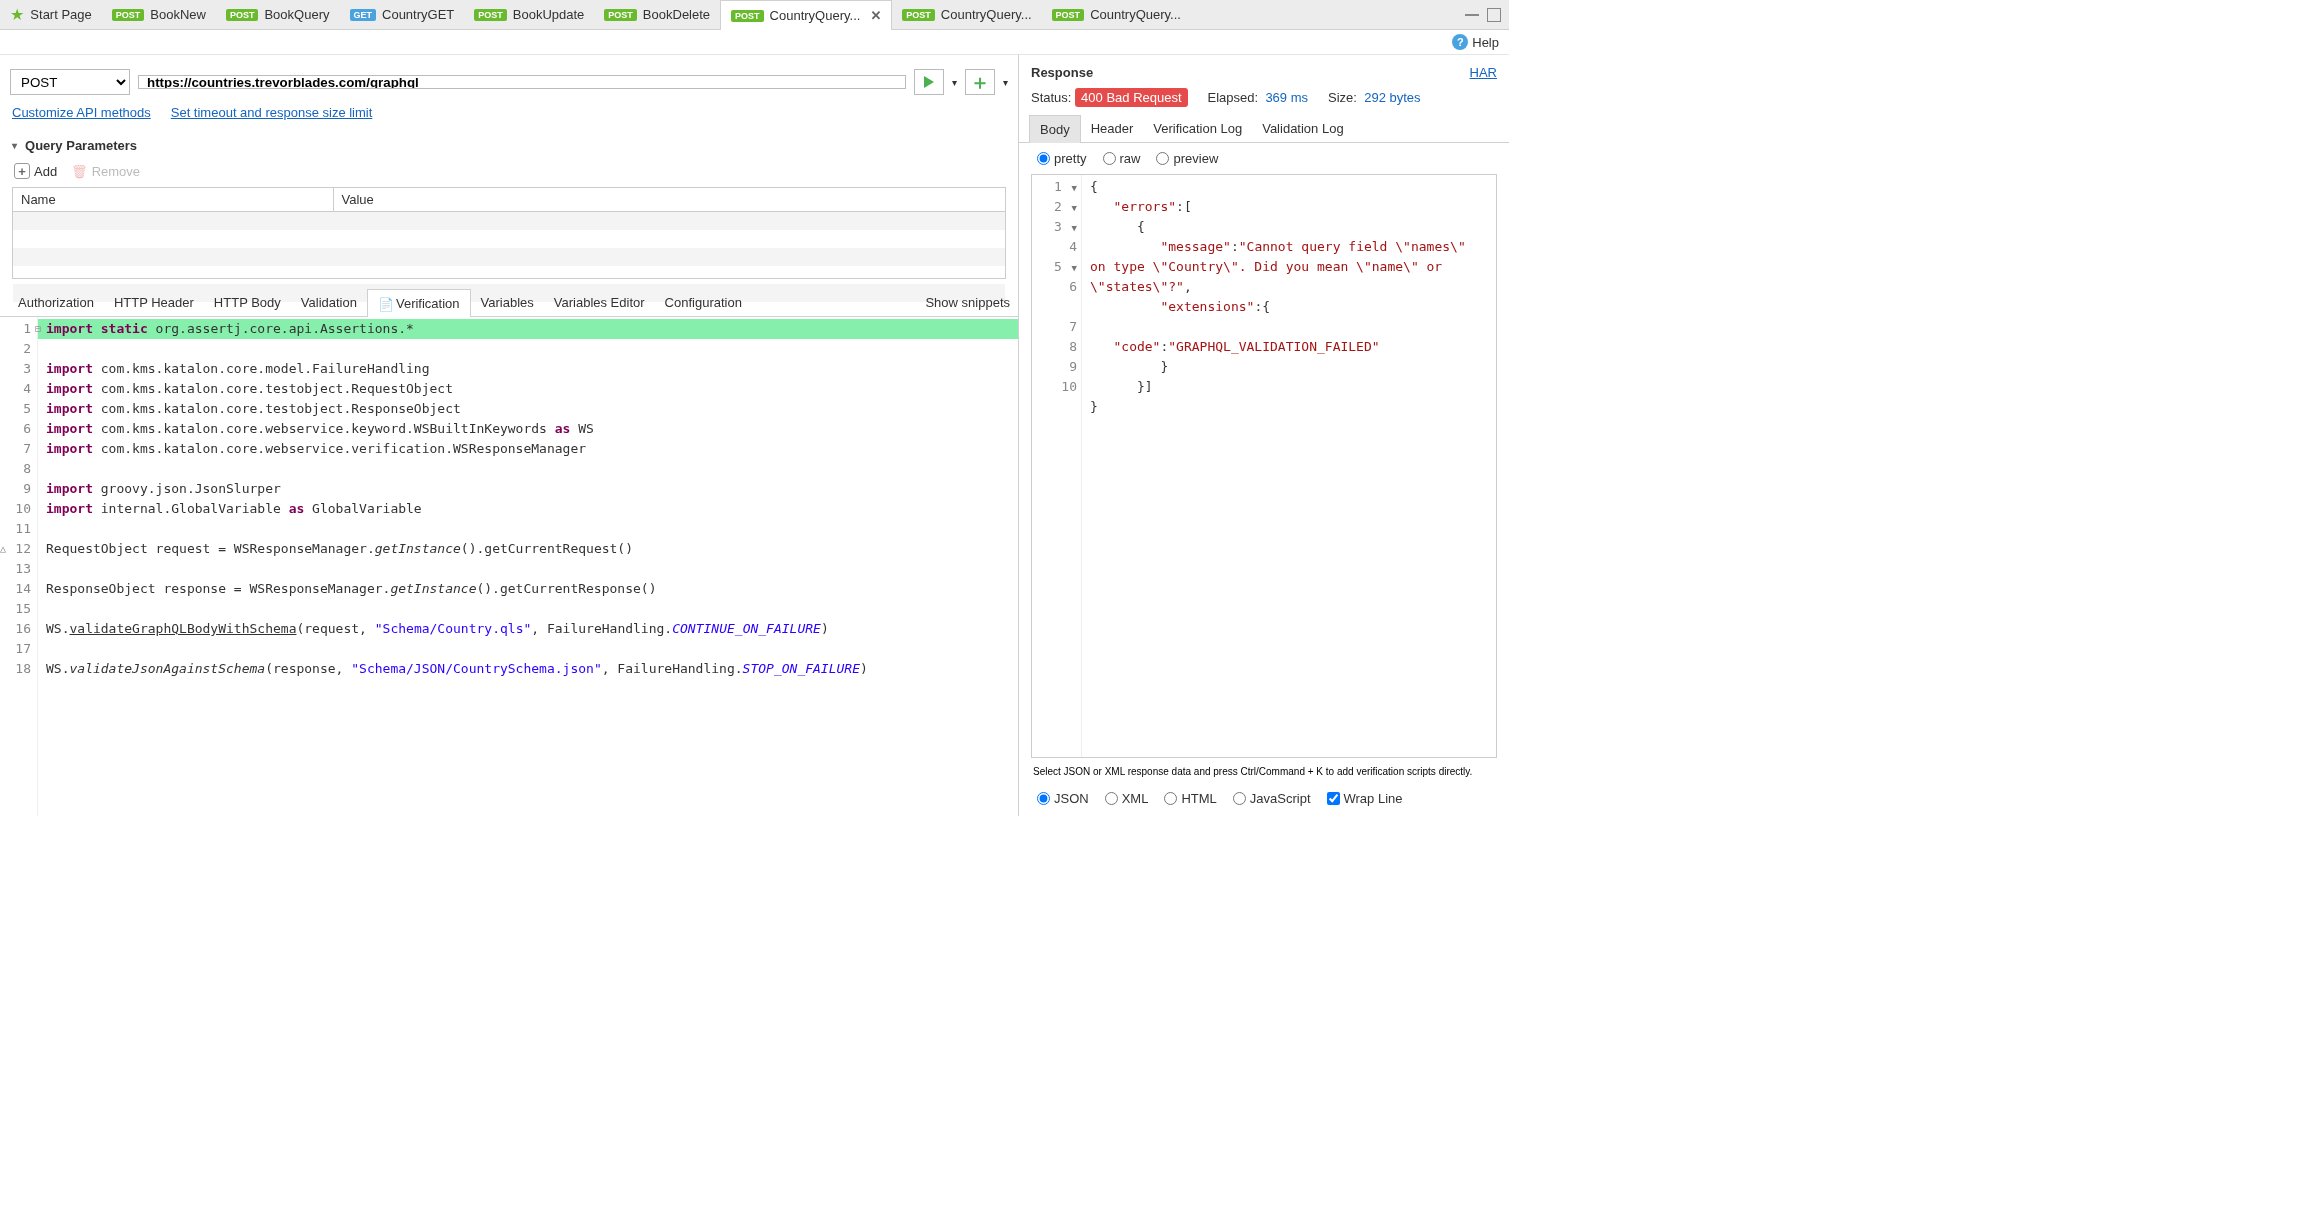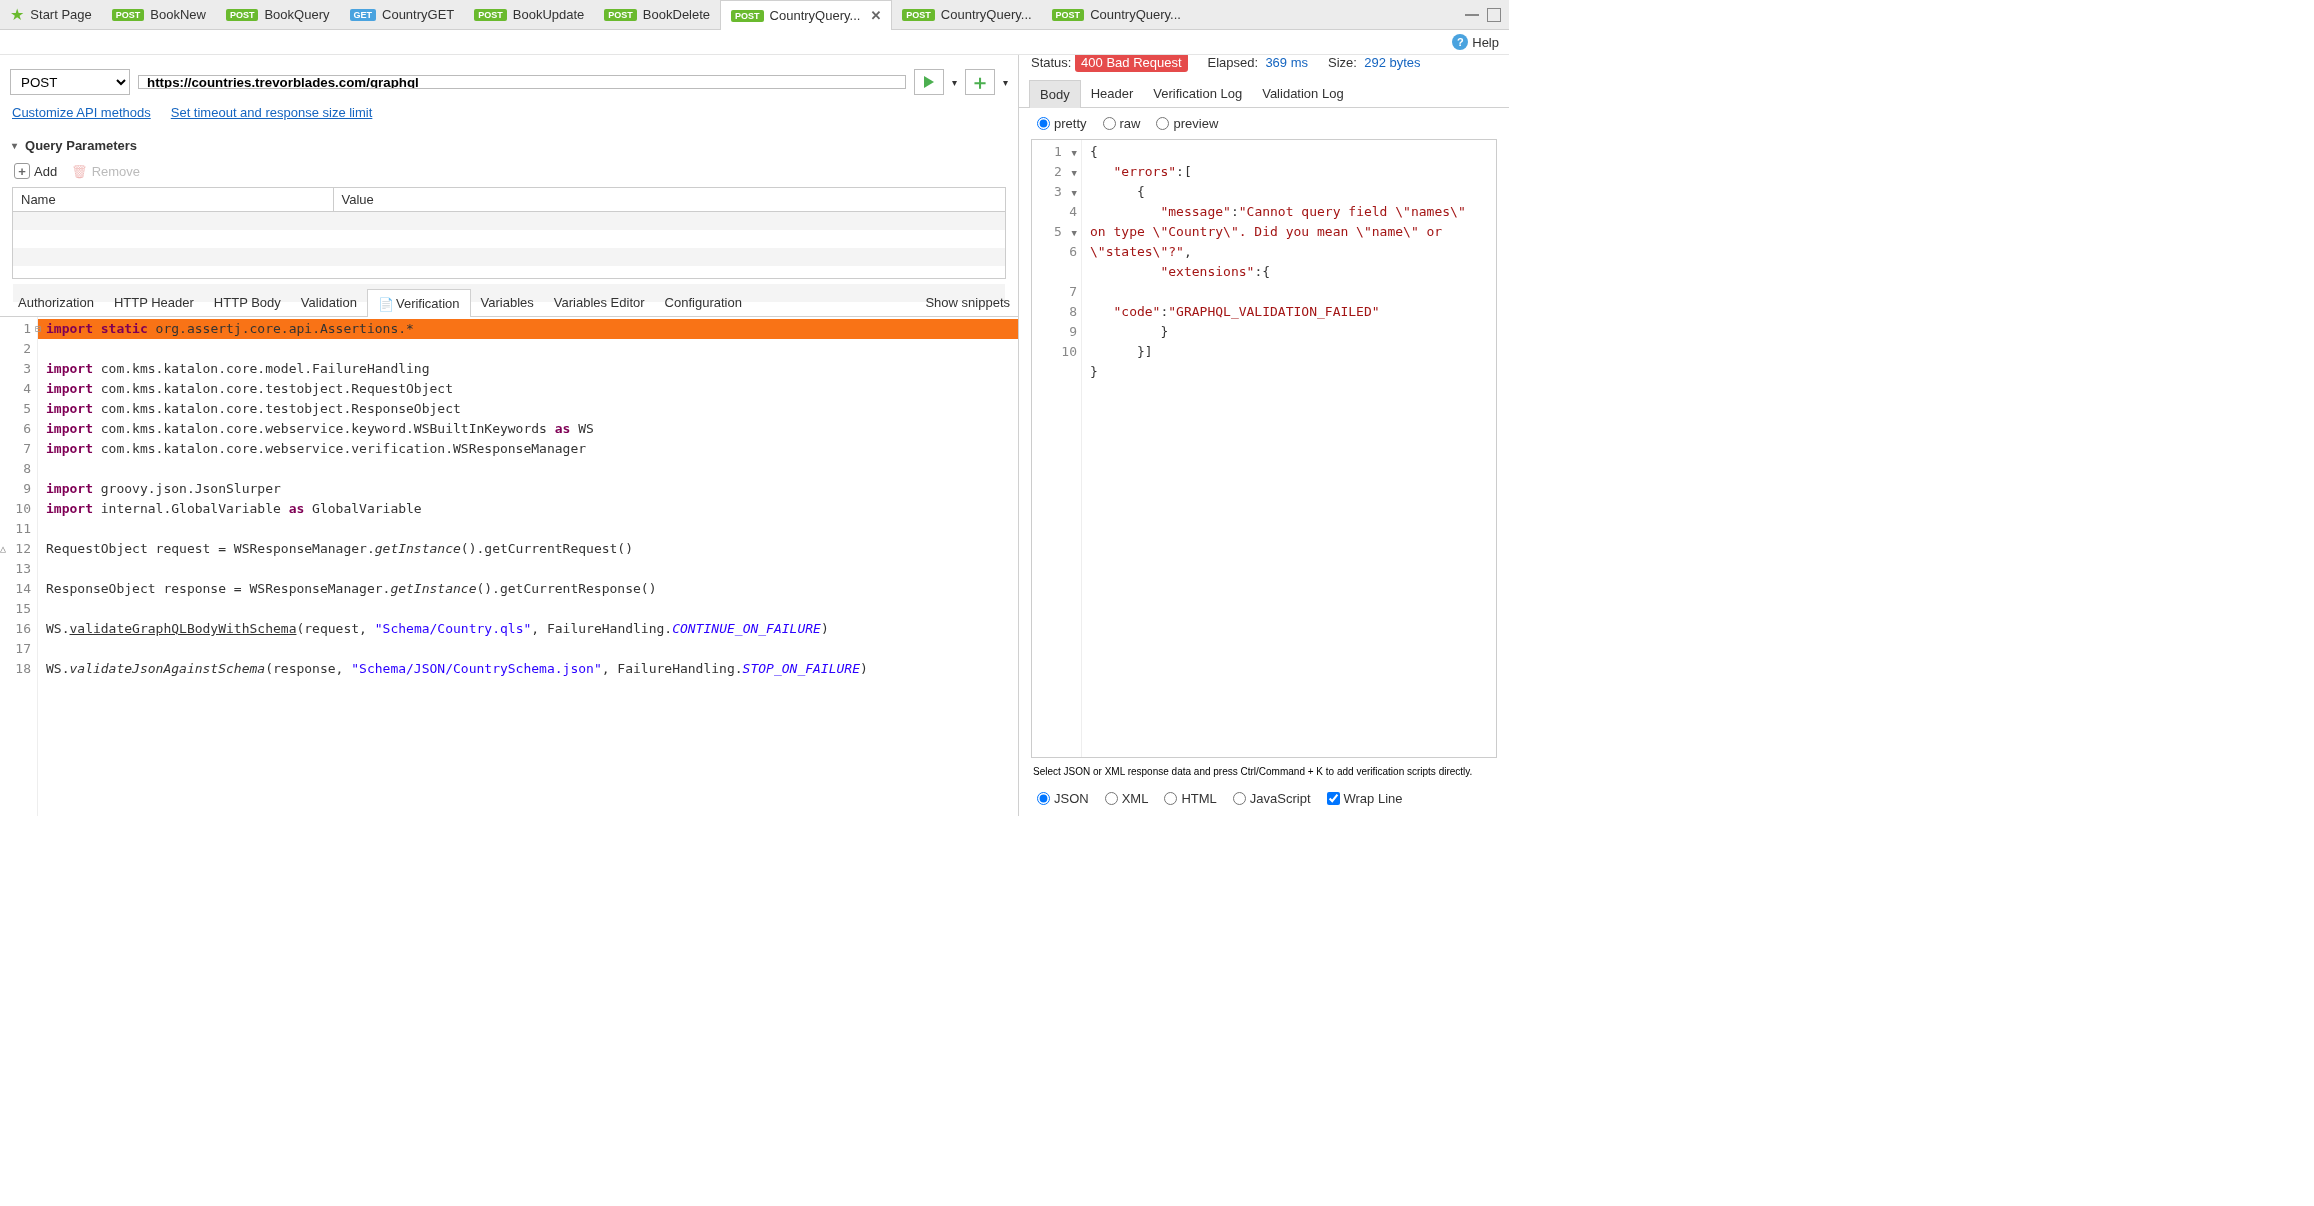--- a/index.html
+++ b/index.html
@@ -68,21 +68,21 @@
 .gutter { width: 38px; background: #fff; color: #888; text-align: right; padding: 2px 6px 2px 2px; border-right: 1px solid #eee; line-height: 20px; }
 .gutter .g-row { height: 20px; position: relative; }
 .fold-minus { font-size: 10px; color: #999; position: absolute; right: -10px; }
 .tri { position: absolute; left: -2px; color: #888; font-size: 10px; }
 .code-body { flex: 1; padding: 2px 8px; line-height: 20px; white-space: pre; overflow: auto; }
 .code-line { height: 20px; }
 .kw { color: #7f0055; font-weight: bold; }
 .str { color: #2a00ff; }
 .ital { font-style: italic; }
 .underl { text-decoration: underline; }
-.hl { background: #f97316; display: block; margin: 0 -8px; padding: 0 8px; }
+.hl { background: #86efac; display: block; margin: 0 -8px; padding: 0 8px; }
 
 
 .resp-header { display: flex; align-items: center; padding: 10px 12px; font-weight: bold; }
 .har-link { margin-left: auto; color: #1565c0; text-decoration: underline; font-weight: normal; cursor: pointer; }
 .status-row { display: flex; align-items: center; gap: 20px; padding: 0 12px 10px 12px; font-size: 13px; flex-wrap: wrap; }
 .status-badge { background: #e54b4b; color: #ffffff; padding: 2px 6px; border-radius: 3px; font-weight: 400; text-align: center; }
 .blue { color: #1565c0; }
 .resp-tabs { display: flex; border-bottom: 1px solid #d0d0d0; padding: 0 10px; }
 .resp-tab { padding: 6px 10px; cursor: pointer; }
 .resp-tab.active { border-top: 1px solid #d0d0d0; border-left: 1px solid #d0d0d0; border-right: 1px solid #d0d0d0; background: #e5e5e5; margin-bottom: -1px; }
@@ -253,20 +253,24 @@
             <div class="g-row">15</div>
             <div class="g-row">16</div>
             <div class="g-row">17</div>
             <div class="g-row">18</div>
           </div>
         <div class="code-body" id="code-body"><div class="code-line hl"><span class="kw">import</span> <span class="kw">static</span> org.assertj.core.api.Assertions.*</div><div class="code-line"></div><div class="code-line"><span class="kw">import</span> com.kms.katalon.core.model.FailureHandling</div><div class="code-line"><span class="kw">import</span> com.kms.katalon.core.testobject.RequestObject</div><div class="code-line"><span class="kw">import</span> com.kms.katalon.core.testobject.ResponseObject</div><div class="code-line"><span class="kw">import</span> com.kms.katalon.core.webservice.keyword.WSBuiltInKeywords <span class="kw">as</span> WS</div><div class="code-line"><span class="kw">import</span> com.kms.katalon.core.webservice.verification.WSResponseManager</div><div class="code-line"></div><div class="code-line"><span class="kw">import</span> groovy.json.JsonSlurper</div><div class="code-line"><span class="kw">import</span> internal.GlobalVariable <span class="kw">as</span> GlobalVariable</div><div class="code-line"></div><div class="code-line">RequestObject request = WSResponseManager.<span class="ital">getInstance</span>().getCurrentRequest()</div><div class="code-line"></div><div class="code-line">ResponseObject response = WSResponseManager.<span class="ital">getInstance</span>().getCurrentResponse()</div><div class="code-line"></div><div class="code-line">WS.<span class="underl">validateGraphQLBodyWithSchema</span>(request, <span class="str">"Schema/Country.qls"</span>, FailureHandling.<span class="str ital">CONTINUE_ON_FAILURE</span>)</div><div class="code-line"></div><div class="code-line">WS.<span class="ital">validateJsonAgainstSchema</span>(response, <span class="str">"Schema/JSON/CountrySchema.json"</span>, FailureHandling.<span class="str ital">STOP_ON_FAILURE</span>)</div></div>
       </div>
     </div>
 
     <div class="right-panel">
+      <div class="resp-header">
+        <span>Response</span>
+        <a class="har-link">HAR</a>
+      </div>
       <div class="status-row">
         <span><span>Status:</span> <span class="status-badge">400 Bad Request</span></span>
         <span><span>Elapsed:</span>&nbsp; <span class="blue">369 ms</span></span>
         <span><span>Size:</span>&nbsp; <span class="blue">292 bytes</span></span>
       </div>
       <div class="resp-tabs" id="resp-tabs">
           <div class="resp-tab active">Body</div>
           <div class="resp-tab">Header</div>
           <div class="resp-tab">Verification Log</div>
           <div class="resp-tab">Validation Log</div>

